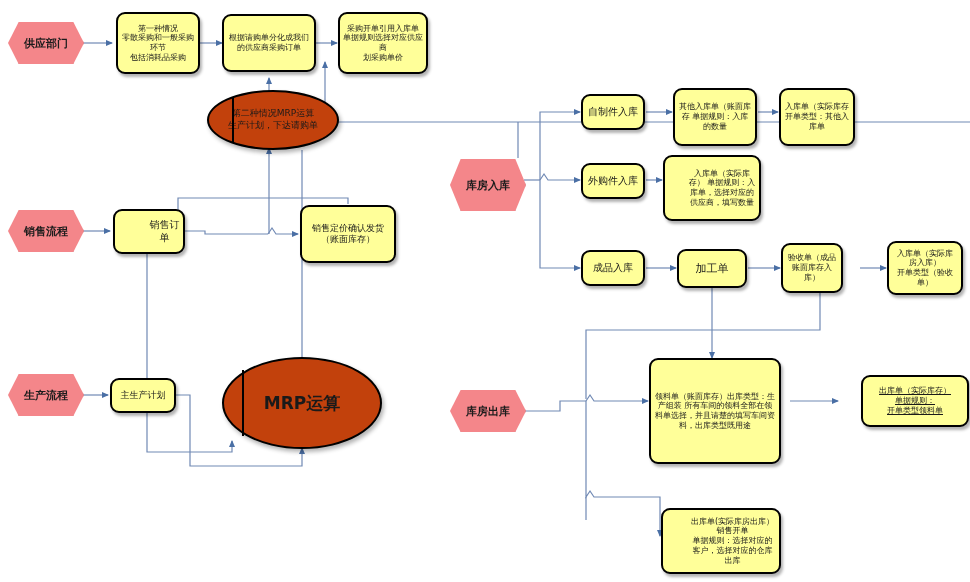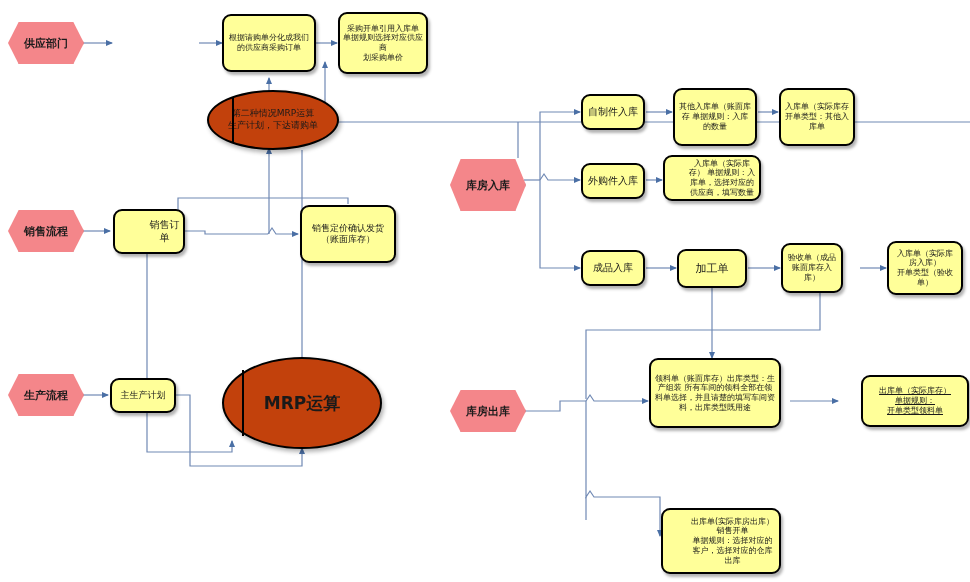--- a/index.html
+++ b/index.html
@@ -93,20 +93,25 @@
       <path d="M586,401 L586,497 L590,491 L594,497 L660,497 L660,536" marker-end="url(#ah)"></path>
       <path d="M790,401 L838,401" marker-end="url(#ah)"></path>
       <path d="M586,497 L586,520"></path>
     </g>
   </svg>
 
   <div class="node hex f11" style="left:8px;top:22px;width:76px;height:42px;">
     <span class="txt">供应部门</span>
   </div>
 
+  <div class="node rect f8" style="left:116px;top:12px;width:84px;height:62px;">
+    <span class="txt" style="white-space:pre-line;">第一种情况
+零散采购和一般采购环节
+包括消耗品采购</span>
+  </div>
 
   <div class="node rect f8" style="left:222px;top:14px;width:94px;height:58px;">
     <span class="txt">根据请购单分化成我们的供应商采购订单</span>
   </div>
 
   <div class="node rect f8" style="left:338px;top:12px;width:90px;height:62px;">
     <span class="txt" style="white-space:pre-line;">采购开单引用入库单
 单据规则选择对应供应商
 划采购单价</span>
   </div>
@@ -158,21 +163,21 @@
 
   <div class="node rect f8" style="left:779px;top:88px;width:76px;height:58px;">
     <span class="txt">入库单（实际库存
 开单类型：其他入库单</span>
   </div>
 
   <div class="node rect f10" style="left:581px;top:163px;width:64px;height:36px;">
     <span class="txt">外购件入库</span>
   </div>
 
-  <div class="node rect f8" style="left:663px;top:155px;width:98px;height:46px;padding-left:20px;">
+  <div class="node rect f8" style="left:663px;top:155px;width:98px;height:66px;padding-left:20px;">
     <span class="txt">入库单（实际库存）
 单据规则：入库单，选择对应的供应商，填写数量</span>
   </div>
 
   <div class="node rect f10" style="left:581px;top:250px;width:64px;height:36px;">
     <span class="txt">成品入库</span>
   </div>
 
   <div class="node rect f11" style="left:677px;top:249px;width:70px;height:39px;">
     <span class="txt">加工单</span>
@@ -188,21 +193,21 @@
     <span class="txt" style="white-space:pre-line;">入库单（实际库
 房入库）
 开单类型（验收
 单）</span>
   </div>
 
   <div class="node hex f11" style="left:450px;top:390px;width:76px;height:42px;">
     <span class="txt">库房出库</span>
   </div>
 
-  <div class="node rect f8" style="left:649px;top:358px;width:132px;height:70px;">
+  <div class="node rect f8" style="left:649px;top:358px;width:132px;height:106px;">
     <span class="txt">领料单（账面库存）出库类型：生产组装
 所有车间的领料全部在领料单选择，并且请楚的填写车间资料，出库类型既用途</span>
   </div>
 
   <div class="node rect f8" style="left:861px;top:375px;width:108px;height:52px;text-decoration:underline;">
     <span class="txt" style="white-space:pre-line;">出库单（实际库存）
 单据规则：
 开单类型领料单</span>
   </div>
 

